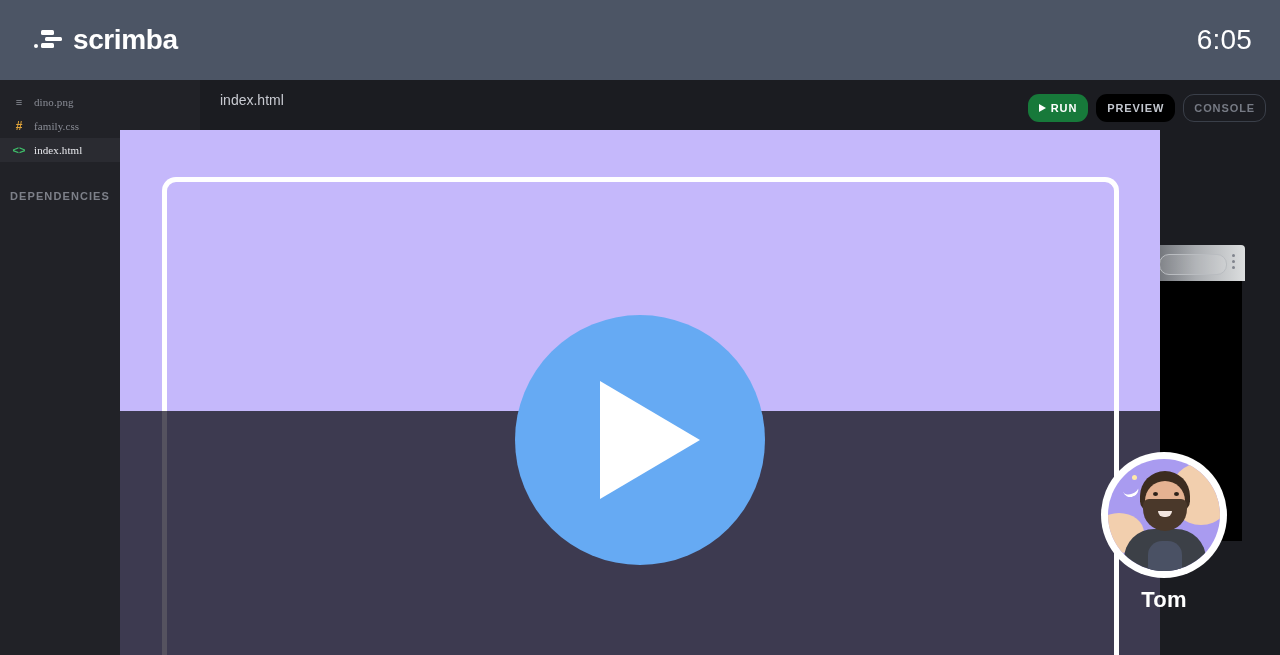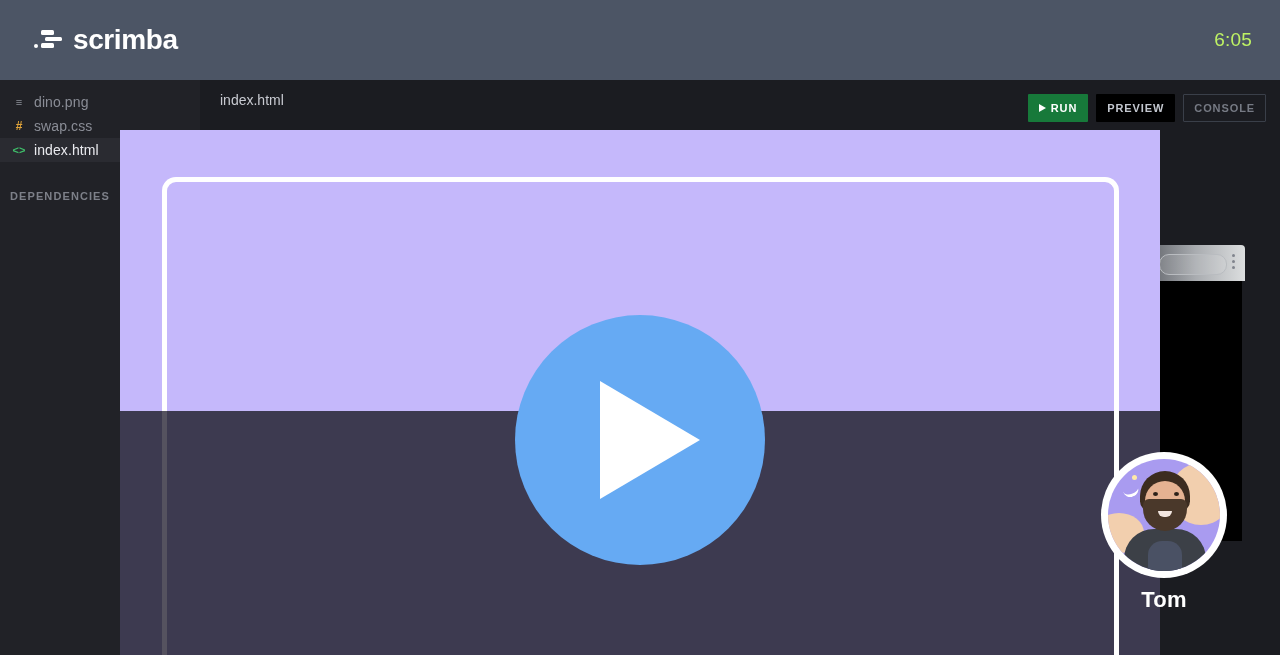--- a/index.html
+++ b/index.html
@@ -56,22 +56,22 @@
   .logo-mark .l1 { left: 7px;  top: 1px;  width: 13px; height: 4.5px; }
   .logo-mark .l2 { left: 11px; top: 7.5px;width: 17px; height: 4.5px; }
   .logo-mark .l3 { left: 7px;  top: 14px; width: 13px; height: 4.5px; }
   .brand-name {
     color: #ffffff;
     font-size: 28px;
     font-weight: 700;
     letter-spacing: -0.4px;
   }
   .timer {
-    color: #bef264;
-    font-size: 19px;
+    color: #ffffff;
+    font-size: 28px;
     font-weight: 400;
     letter-spacing: 0.2px;
   }
 
   
   .sidebar {
     position: absolute;
     top: 80px; left: 0;
     width: 200px;
     height: 575px;
@@ -92,23 +92,24 @@
   .file-row {
     display: flex;
     align-items: center;
     gap: 8px;
     height: 24px;
     padding-left: 12px;
     box-sizing: border-box;
     cursor: pointer;
   }
   .file-row .fname {
-    font-size: 14px;
+    font-size: 11px;
     color: #8a8d96;
     letter-spacing: 0.1px;
+    font-family: Liberation Serif, serif;
   }
   .file-row.active {
     background: #2a2b31;
   }
   .file-row.active .fname {
     color: #e9eaee;
   }
   .ficon {
     width: 14px;
     font-size: 12px;
@@ -146,21 +147,21 @@
     display: flex;
     align-items: center;
     gap: 8px;
   }
   .btn {
     height: 28px;
     display: inline-flex;
     align-items: center;
     gap: 5px;
     padding: 0 10px;
-    border-radius: 1px;
+    border-radius: 11px;
     font-size: 11px;
     font-weight: 700;
     letter-spacing: 0.9px;
     box-sizing: border-box;
     cursor: pointer;
     border: 1px solid transparent;
     margin-top: 16px;
   }
   .btn-run     { background: #17793a; color: #ffffff; }
   .btn-preview { background: #000000; color: #c3c7cf; }
@@ -427,21 +428,21 @@
 
   <div class="sidebar">
 
     <div class="file-row">
       <span class="ficon img">≡</span>
       <span class="fname">dino.png</span>
     </div>
 
     <div class="file-row">
       <span class="ficon css">#</span>
-      <span class="fname">swap.css</span>
+      <span class="fname">family.css</span>
     </div>
 
     <div class="file-row active">
       <span class="ficon html">&lt;&gt;</span>
       <span class="fname">index.html</span>
     </div>
 
 
     <div class="section-title deps-title">DEPENDENCIES</div>
   </div>

